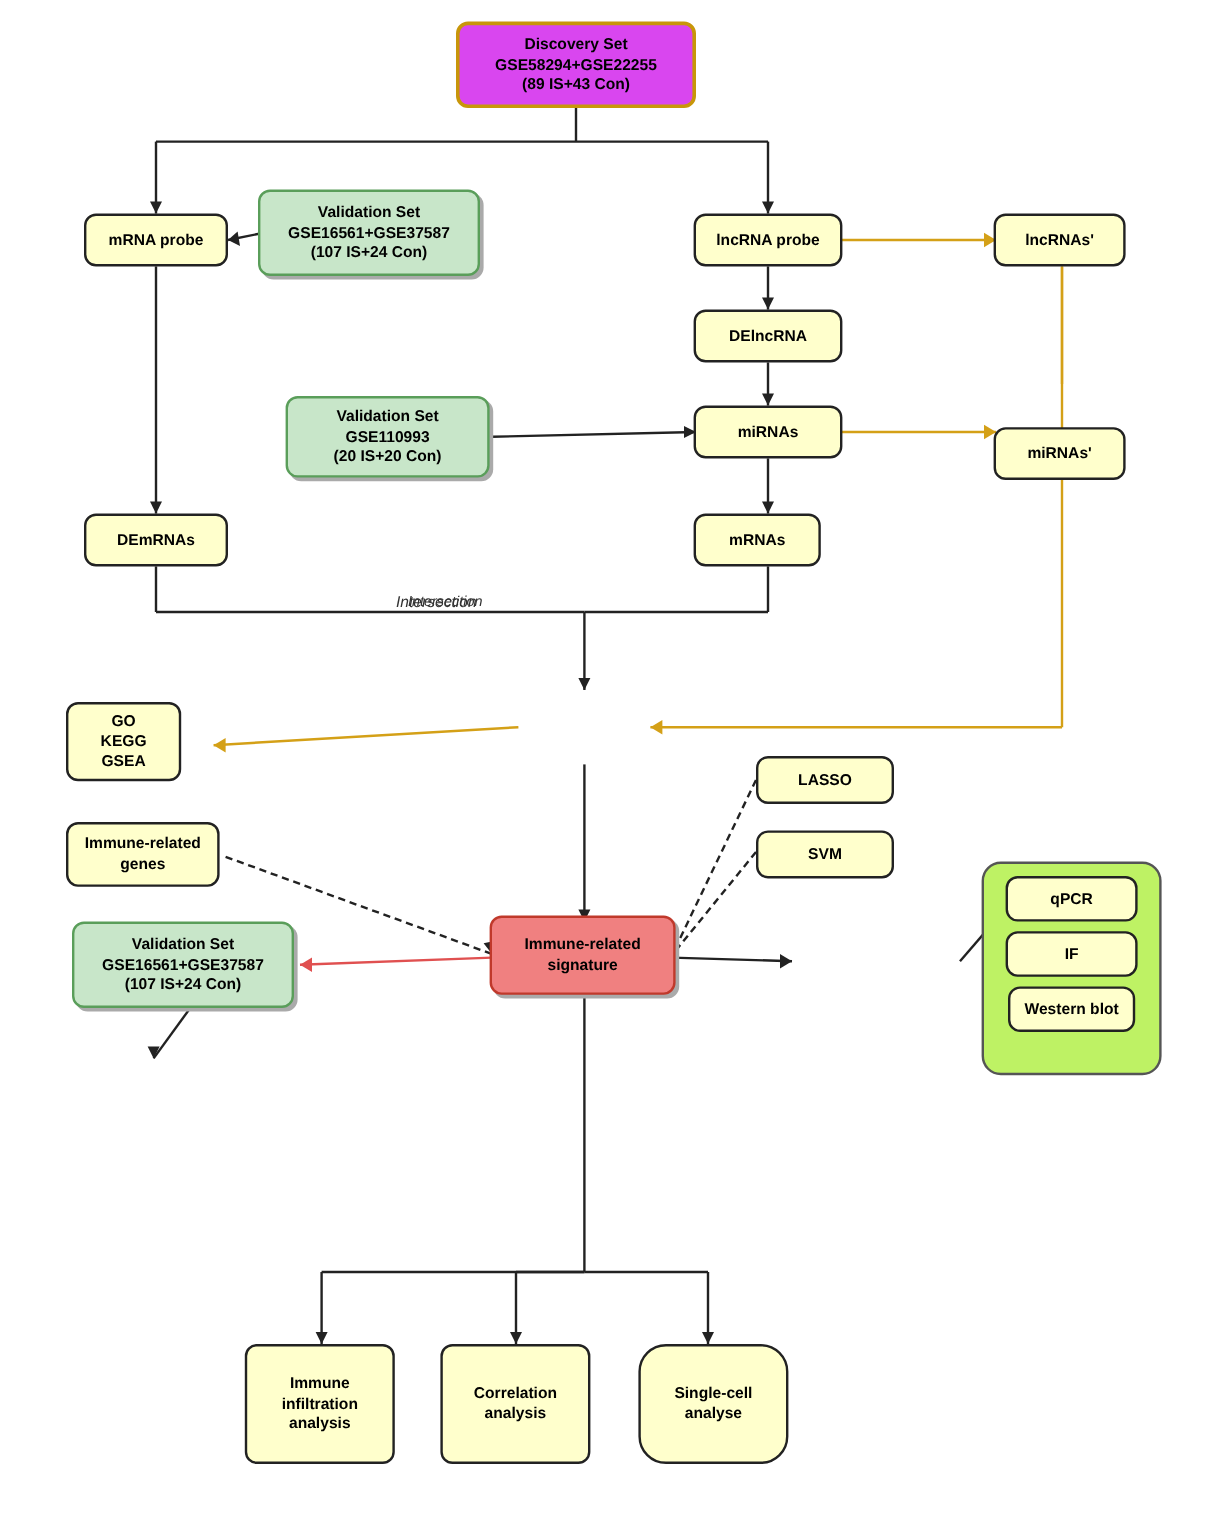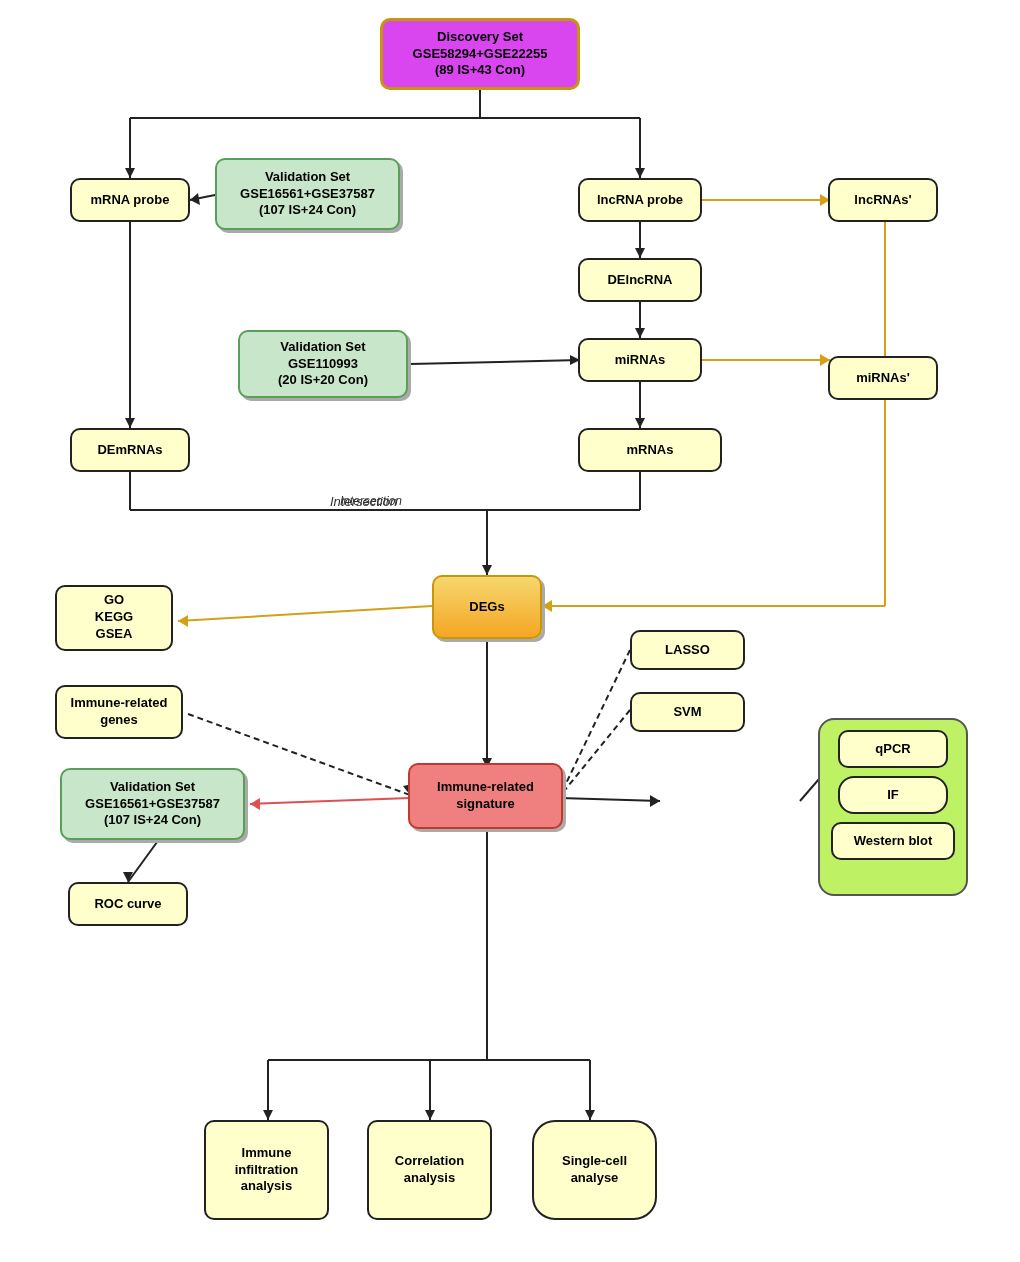--- a/index.html
+++ b/index.html
@@ -207,35 +207,32 @@
   </div>
 
   <div class="box box-yellow" style="left:828px; top:356px; width:110px; height:44px;">
     <span>miRNAs'</span>
   </div>
 
   <div class="box box-yellow" style="left:70px; top:428px; width:120px; height:44px;">
     <span>DEmRNAs</span>
   </div>
 
-  <div class="box box-yellow" style="left:578px; top:428px; width:144px; height:44px;">
+  <div class="box box-yellow" style="left:578px; top:428px; width:106px; height:44px;">
     <span>mRNAs</span>
   </div>
 
   <div style="position:absolute; left:330px; top:494px; font-size:13px; font-style:italic; color:#333;">Intersection</div>
 
-  <div class="box box-yellow" style="left:55px; top:585px; width:118px; height:66px;align-items:flex-end;">
+  <div class="box box-yellow" style="left:55px; top:585px; width:96px; height:66px;">
     <span style="white-space:pre-line;">GO
 KEGG
 GSEA</span>
   </div>
 
-  <div class="box box-degs" style="left:432px; top:575px; width:110px; height:64px;">
-    <span>DEGs</span>
-  </div>
 
   <div class="box box-yellow" style="left:630px; top:630px; width:115px; height:40px;">
     <span>LASSO</span>
   </div>
 
   <div class="box box-yellow" style="left:55px; top:685px; width:128px; height:54px;">
     <span style="white-space:pre-line;">Immune-related
 genes</span>
   </div>
 
@@ -248,23 +245,20 @@
 GSE16561+GSE37587
 (107 IS+24 Con)</span>
   </div>
 
   <div class="box box-red" style="left:408px; top:763px; width:155px; height:66px;">
     <span style="white-space:pre-line;">Immune-related
 signature</span>
   </div>
 
 
-  <div class="box box-yellow" style="left:68px; top:882px; width:120px; height:44px;">
-    <span>ROC curve</span>
-  </div>
 
   <div class="box box-yellow" style="left:204px; top:1120px; width:125px; height:100px;">
     <span style="white-space:pre-line;">Immune
 infiltration
 analysis</span>
   </div>
 
   <div class="box box-yellow" style="left:367px; top:1120px; width:125px; height:100px;">
     <span style="white-space:pre-line;">Correlation
 analysis</span>
@@ -274,22 +268,22 @@
     <span style="white-space:pre-line;">Single-cell
 analyse</span>
   </div>
 
   <div class="box-outline" style="position:absolute; left:818px; top:718px; width:150px; height:178px; padding:10px;">
 
     <div class="box box-yellow" style="position:relative; width:110px; height:38px; margin: 0 auto 8px auto;">
       <span>qPCR</span>
     </div>
 
-    <div class="box box-yellow" style="position:relative; width:110px; height:38px; margin: 0 auto 8px auto; border-radius: 16px;">
+    <div class="box box-yellow" style="position:relative; width:110px; height:38px; margin: 0 auto 8px auto;">
       <span>IF</span>
     </div>
 
-    <div class="box box-yellow" style="position:relative; width:124px; height:38px; margin: 0 auto;">
+    <div class="box box-yellow" style="position:relative; width:106px; height:38px; margin: 0 auto;">
       <span>Western blot</span>
     </div>
   </div>
 
 </div>
 
 </body></html>

